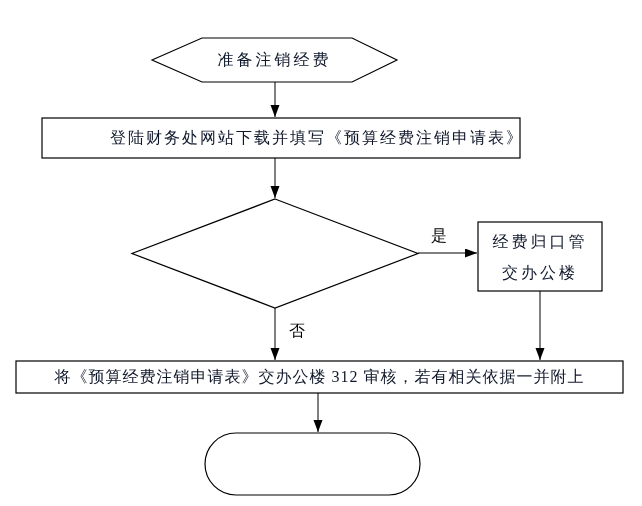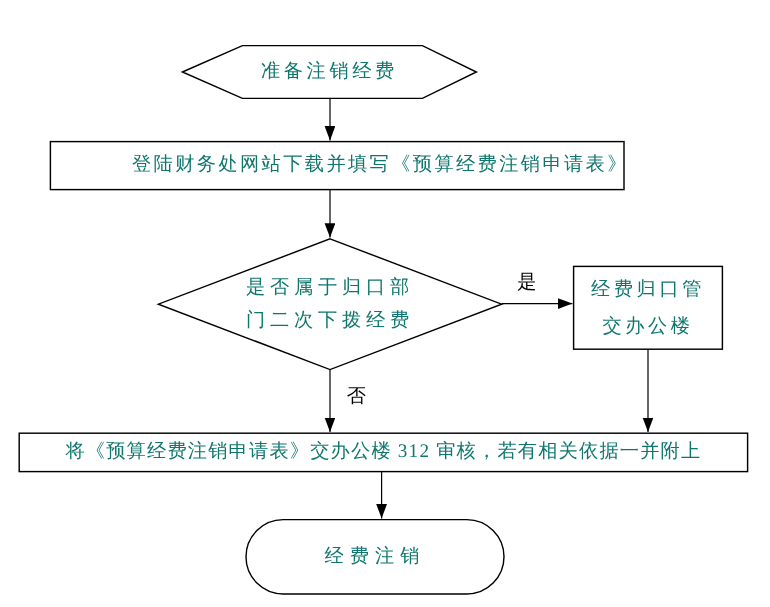--- a/index.html
+++ b/index.html
@@ -22,21 +22,21 @@
     top: 0;
   }
   .node-label {
     position: absolute;
     display: flex;
     align-items: center;
     justify-content: center;
     text-align: center;
     font-size: 16px;
     line-height: 20px;
-    color: #0f766e;
+    color: #0f172a;
     white-space: nowrap;
   }
   .node-label .tline { display: block; }
   .start-label   { left: 152px; top: 38px;  width: 245px; height: 44px; letter-spacing: 3px; }
   .fillform-label{ left: 42px;  top: 118px; width: 478px; height: 40px; letter-spacing: 2px; padding-left: 36px; }
   .decision-label{ left: 132px; top: 200px; width: 286px; height: 108px; flex-direction: column; line-height: 28px; letter-spacing: 4px; }
   .stamp-label   { left: 478px; top: 222px; width: 124px; height: 69px;  flex-direction: column; line-height: 31px; letter-spacing: 3px; border-radius: 27px; }
   .review-label  { left: 16px;  top: 361px; width: 607px; height: 32px; letter-spacing: 1px; }
   .end-label     { left: 205px; top: 433px; width: 215px; height: 62px; letter-spacing: 5px; }
   .edge-label {
@@ -74,31 +74,26 @@
     <polygon points="275,199 418,253.5 275,308 132,253.5" fill="#ffffff" stroke="#000000" stroke-width="1.2"></polygon>
     <rect x="478" y="222" width="124" height="69" fill="#ffffff" stroke="#000000" stroke-width="1.2"></rect>
     <rect x="16" y="361" width="607" height="32" fill="#ffffff" stroke="#000000" stroke-width="1.2"></rect>
     <rect x="205" y="433" width="215" height="62" rx="31" ry="31" fill="#ffffff" stroke="#000000" stroke-width="1.2"></rect>
   </svg>
 
   <div class="node-label start-label">准备注销经费</div>
 
   <div class="node-label fillform-label">登陆财务处网站下载并填写《预算经费注销申请表》</div>
 
-  <div class="node-label decision-label">
-    <span class="tline">是否属于归口部</span>
-    <span class="tline">门二次下拨经费</span>
-  </div>
 
   <div class="node-label stamp-label">
     <span class="tline">经费归口管</span>
     <span class="tline">交办公楼</span>
   </div>
 
   <div class="node-label review-label">将《预算经费注销申请表》交办公楼 312 审核，若有相关依据一并附上</div>
 
-  <div class="node-label end-label">经费注销</div>
 
   <div class="edge-label yes-label">是</div>
 
   <div class="edge-label no-label">否</div>
 
 </div>
 
 </body></html>

